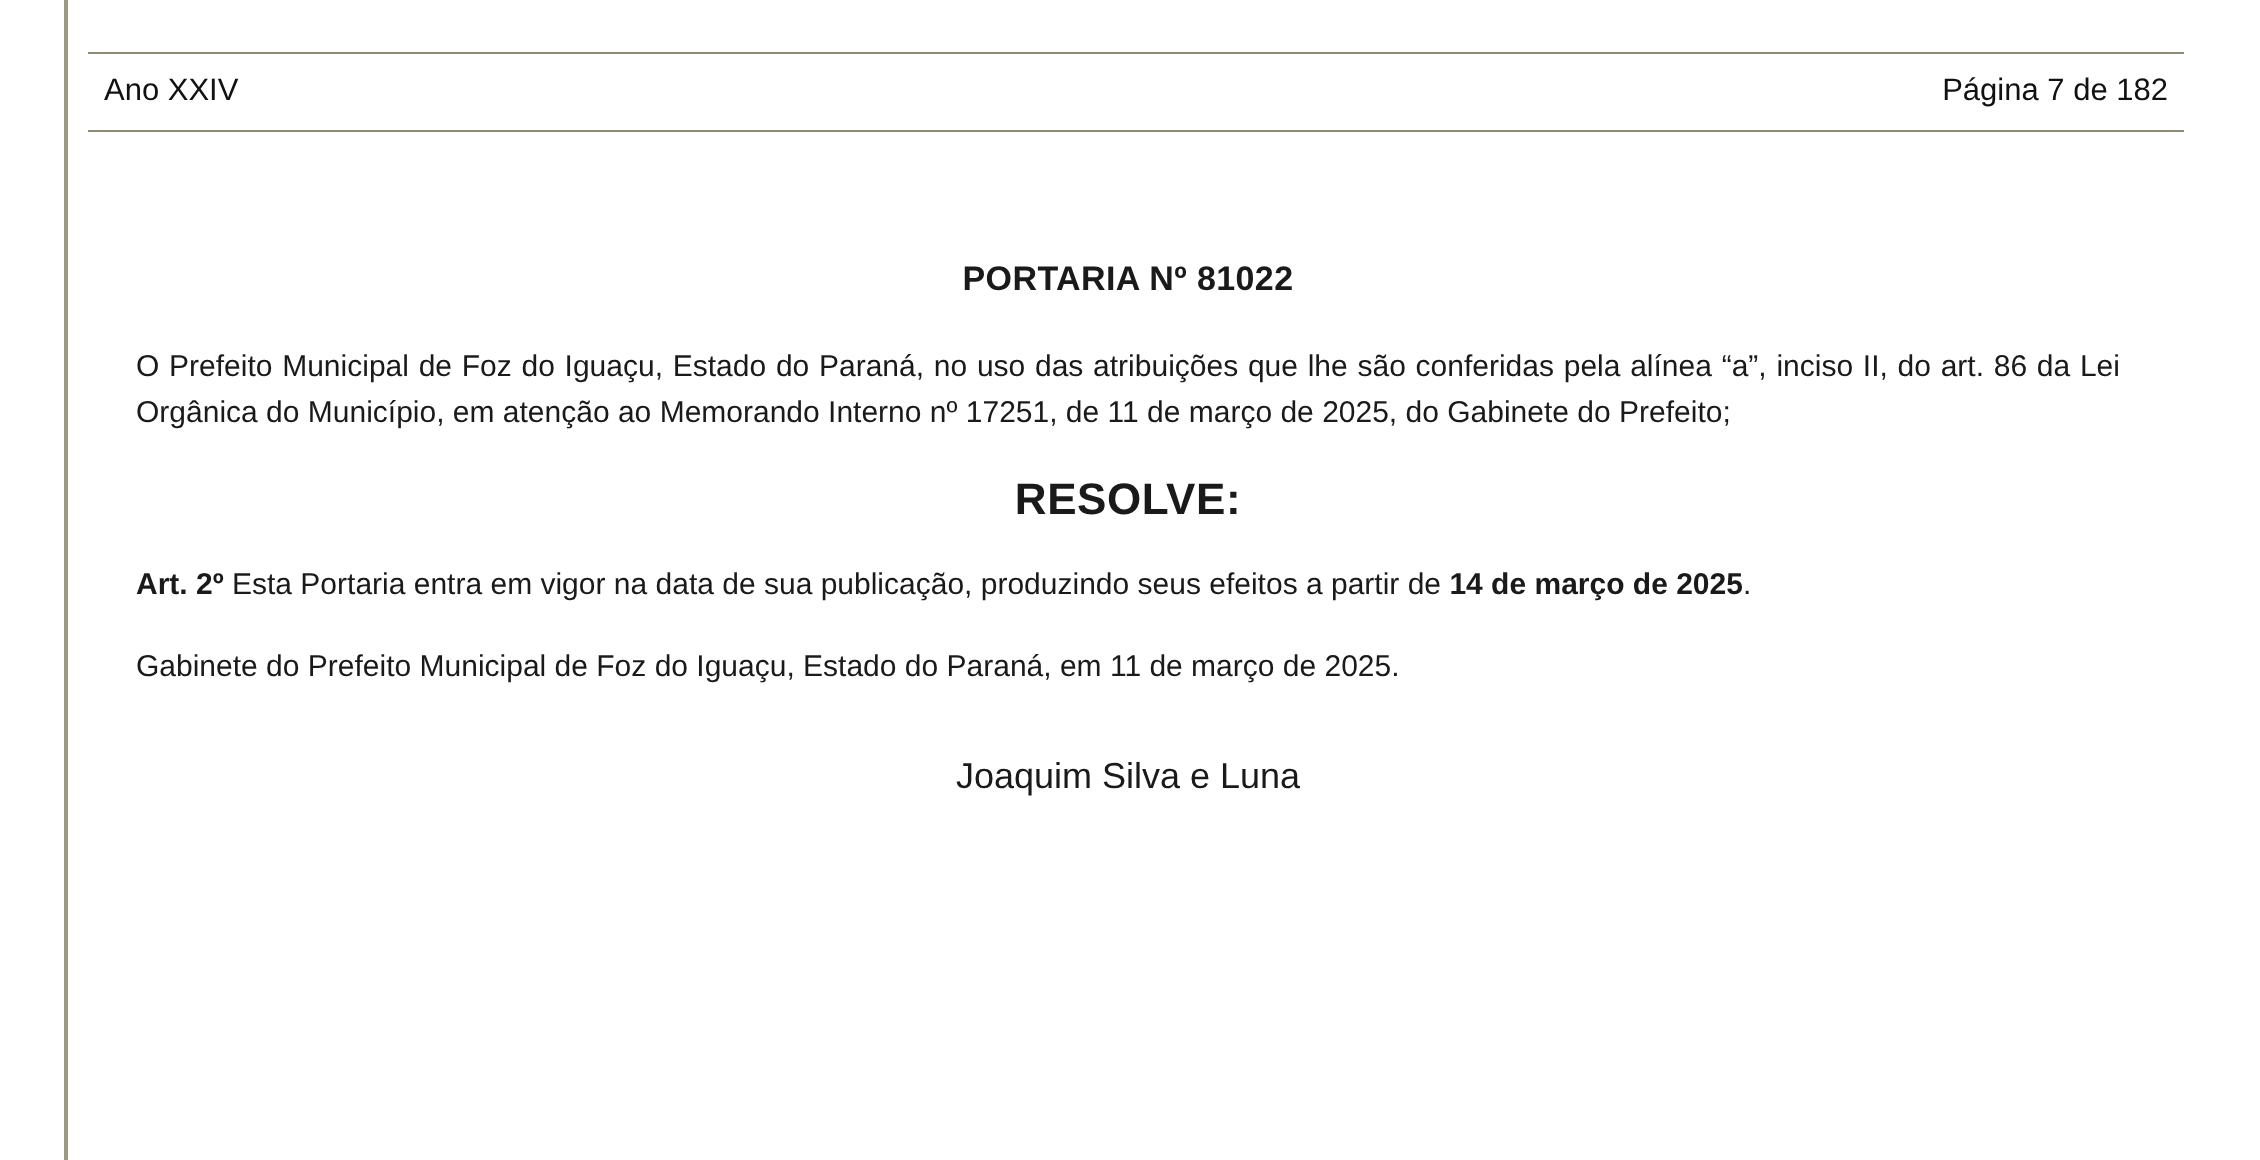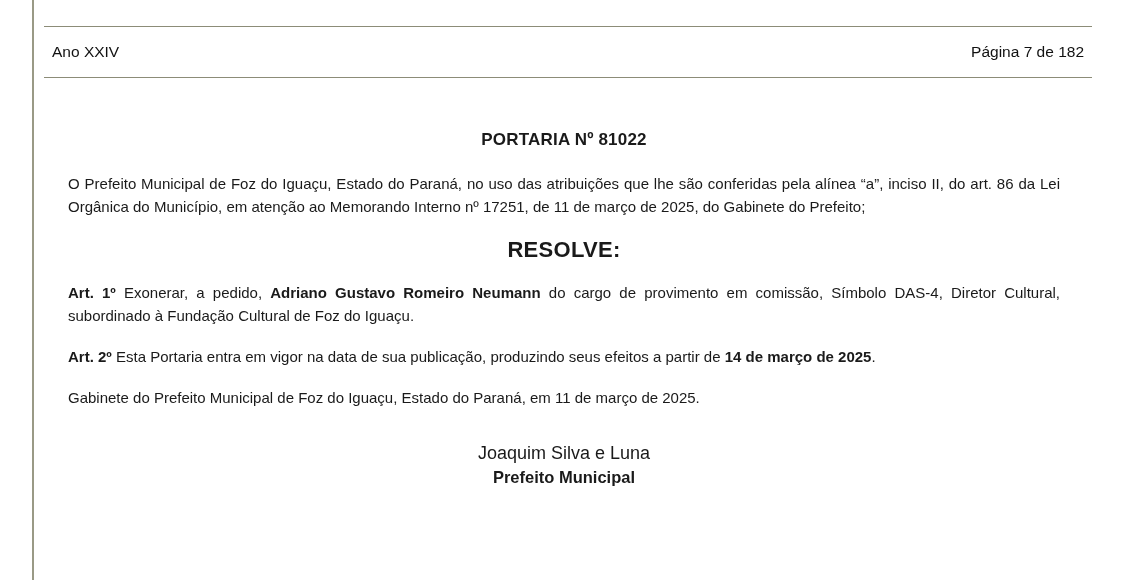--- a/index.html
+++ b/index.html
@@ -29,21 +29,21 @@
     width: 2px;
     height: 580px;
     background: #9a9a86;
   }
   
   .header {
     position: absolute;
     left: 44px;
     top: 26px;
     width: 1048px;
-    height: 52px;
+    height: 40px;
     display: flex;
     align-items: center;
     justify-content: space-between;
     font-size: 15.5px;
     color: #111111;
     border-top: 1.5px solid #8c8c78;
     border-bottom: 1.5px solid #8c8c78;
     box-sizing: border-box;
   }
   .header .hdr-left {
@@ -124,29 +124,25 @@
   </div>
 
   <div class="content">
 
     <h1 class="doc-title">PORTARIA Nº 81022</h1>
 
     <p class="para">O Prefeito Municipal de Foz do Iguaçu, Estado do Paraná, no uso das atribuições que lhe são conferidas pela alínea “a”, inciso II, do art. 86 da Lei Orgânica do Município, em atenção ao Memorando Interno nº 17251, de 11 de março de 2025, do Gabinete do Prefeito;</p>
 
     <div class="resolve">RESOLVE:</div>
 
-    <p class="para">
-      <span class="b">Art. 1º</span><span> Exonerar, a pedido, </span><span class="b">Adriano Gustavo Romeiro Neumann</span><span> do cargo de provimento em comissão, Símbolo DAS-4, Diretor Cultural, subordinado à Fundação Cultural de Foz do Iguaçu.</span>
-    </p>
 
     <p class="para">
       <span class="b">Art. 2º</span><span> Esta Portaria entra em vigor na data de sua publicação, produzindo seus efeitos a partir de </span><span class="b">14 de março de 2025</span><span>.</span>
     </p>
 
     <p class="para">Gabinete do Prefeito Municipal de Foz do Iguaçu, Estado do Paraná, em 11 de março de 2025.</p>
 
     <div class="signature">
       <div class="sig-name">Joaquim Silva e Luna</div>
-      <div class="sig-role">Prefeito Municipal</div>
     </div>
 
   </div>
 </div>
 
 </body></html>

